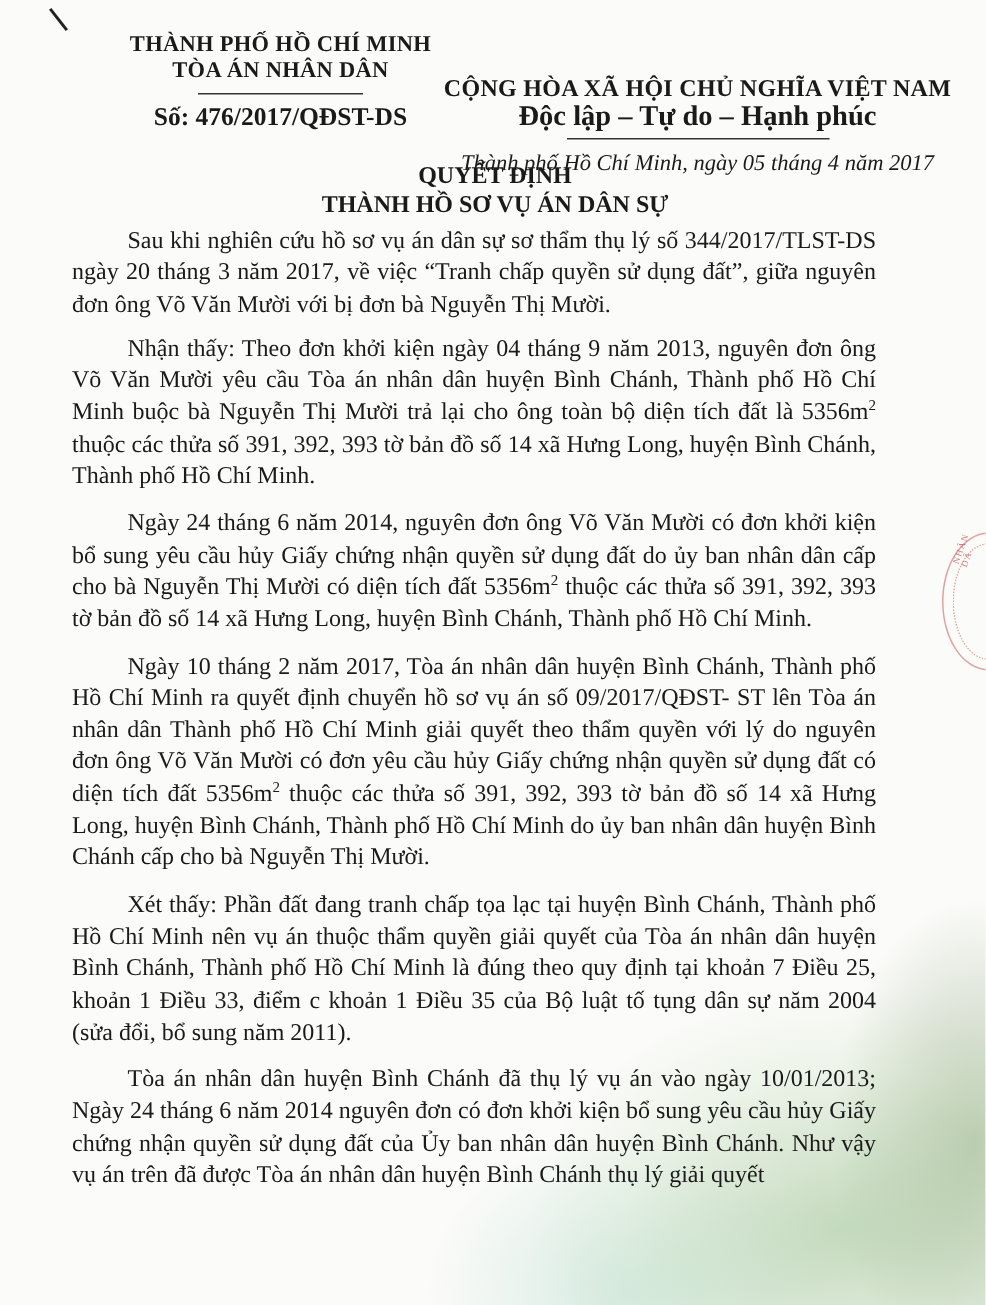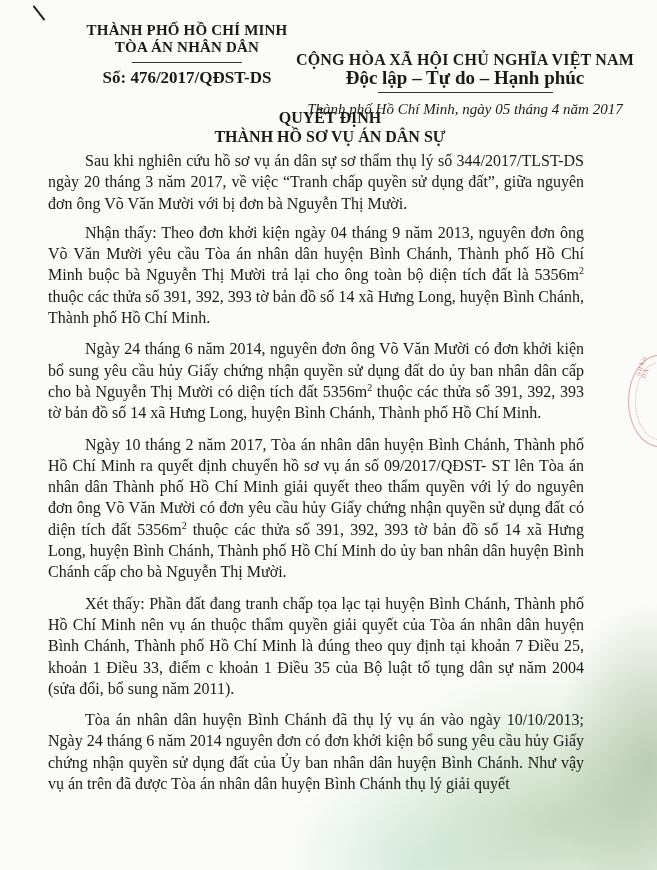--- a/index.html
+++ b/index.html
@@ -88,18 +88,18 @@
     <div class="t1">QUYẾT ĐỊNH</div>
     <div class="t2">THÀNH HỒ SƠ VỤ ÁN DÂN SỰ</div>
   </div>
 
   <div class="body">
     <p class="p1">Sau khi nghiên cứu hồ sơ vụ án dân sự sơ thẩm thụ lý số 344/2017/TLST-DS ngày 20 tháng 3 năm 2017, về việc “Tranh chấp quyền sử dụng đất”, giữa nguyên đơn ông Võ Văn Mười với bị đơn bà Nguyễn Thị Mười.</p>
     <p><span>Nhận thấy: Theo đơn khởi kiện ngày 04 tháng 9 năm 2013, nguyên đơn ông Võ Văn Mười yêu cầu Tòa án nhân dân huyện Bình Chánh, Thành phố Hồ Chí Minh buộc bà Nguyễn Thị Mười trả lại cho ông toàn bộ diện tích đất là 5356m</span><sup>2</sup><span> thuộc các thửa số 391, 392, 393 tờ bản đồ số 14 xã Hưng Long, huyện Bình Chánh, Thành phố Hồ Chí Minh.</span></p>
     <p><span>Ngày 24 tháng 6 năm 2014, nguyên đơn ông Võ Văn Mười có đơn khởi kiện bổ sung yêu cầu hủy Giấy chứng nhận quyền sử dụng đất do ủy ban nhân dân cấp cho bà Nguyễn Thị Mười có diện tích đất 5356m</span><sup>2</sup><span> thuộc các thửa số 391, 392, 393 tờ bản đồ số 14 xã Hưng Long, huyện Bình Chánh, Thành phố Hồ Chí Minh.</span></p>
     <p><span>Ngày 10 tháng 2 năm 2017, Tòa án nhân dân huyện Bình Chánh, Thành phố Hồ Chí Minh ra quyết định chuyển hồ sơ vụ án số 09/2017/QĐST- ST lên Tòa án nhân dân Thành phố Hồ Chí Minh giải quyết theo thẩm quyền với lý do nguyên đơn ông Võ Văn Mười có đơn yêu cầu hủy Giấy chứng nhận quyền sử dụng đất có diện tích đất 5356m</span><sup>2</sup><span> thuộc các thửa số 391, 392, 393 tờ bản đồ số 14 xã Hưng Long, huyện Bình Chánh, Thành phố Hồ Chí Minh do ủy ban nhân dân huyện Bình Chánh cấp cho bà Nguyễn Thị Mười.</span></p>
     <p>Xét thấy: Phần đất đang tranh chấp tọa lạc tại huyện Bình Chánh, Thành phố Hồ Chí Minh nên vụ án thuộc thẩm quyền giải quyết của Tòa án nhân dân huyện Bình Chánh, Thành phố Hồ Chí Minh là đúng theo quy định tại khoản 7 Điều 25, khoản 1 Điều 33, điểm c khoản 1 Điều 35 của Bộ luật tố tụng dân sự năm 2004 (sửa đổi, bổ sung năm 2011).</p>
-    <p>Tòa án nhân dân huyện Bình Chánh đã thụ lý vụ án vào ngày 10/10/2013; Ngày 24 tháng 6 năm 2014 nguyên đơn có đơn khởi kiện bổ sung yêu cầu hủy Giấy chứng nhận quyền sử dụng đất của Ủy ban nhân dân huyện Bình Chánh. Như vậy vụ án trên đã được Tòa án nhân dân huyện Bình Chánh thụ lý giải quyết</p>
+    <p>Tòa án nhân dân huyện Bình Chánh đã thụ lý vụ án vào ngày 10/01/2013; Ngày 24 tháng 6 năm 2014 nguyên đơn có đơn khởi kiện bổ sung yêu cầu hủy Giấy chứng nhận quyền sử dụng đất của Ủy ban nhân dân huyện Bình Chánh. Như vậy vụ án trên đã được Tòa án nhân dân huyện Bình Chánh thụ lý giải quyết</p>
   </div>
 
   <div class="seal"></div>
   <div class="seal-text">NHÂN DÂ</div>
 </div>
 
 </body></html>

